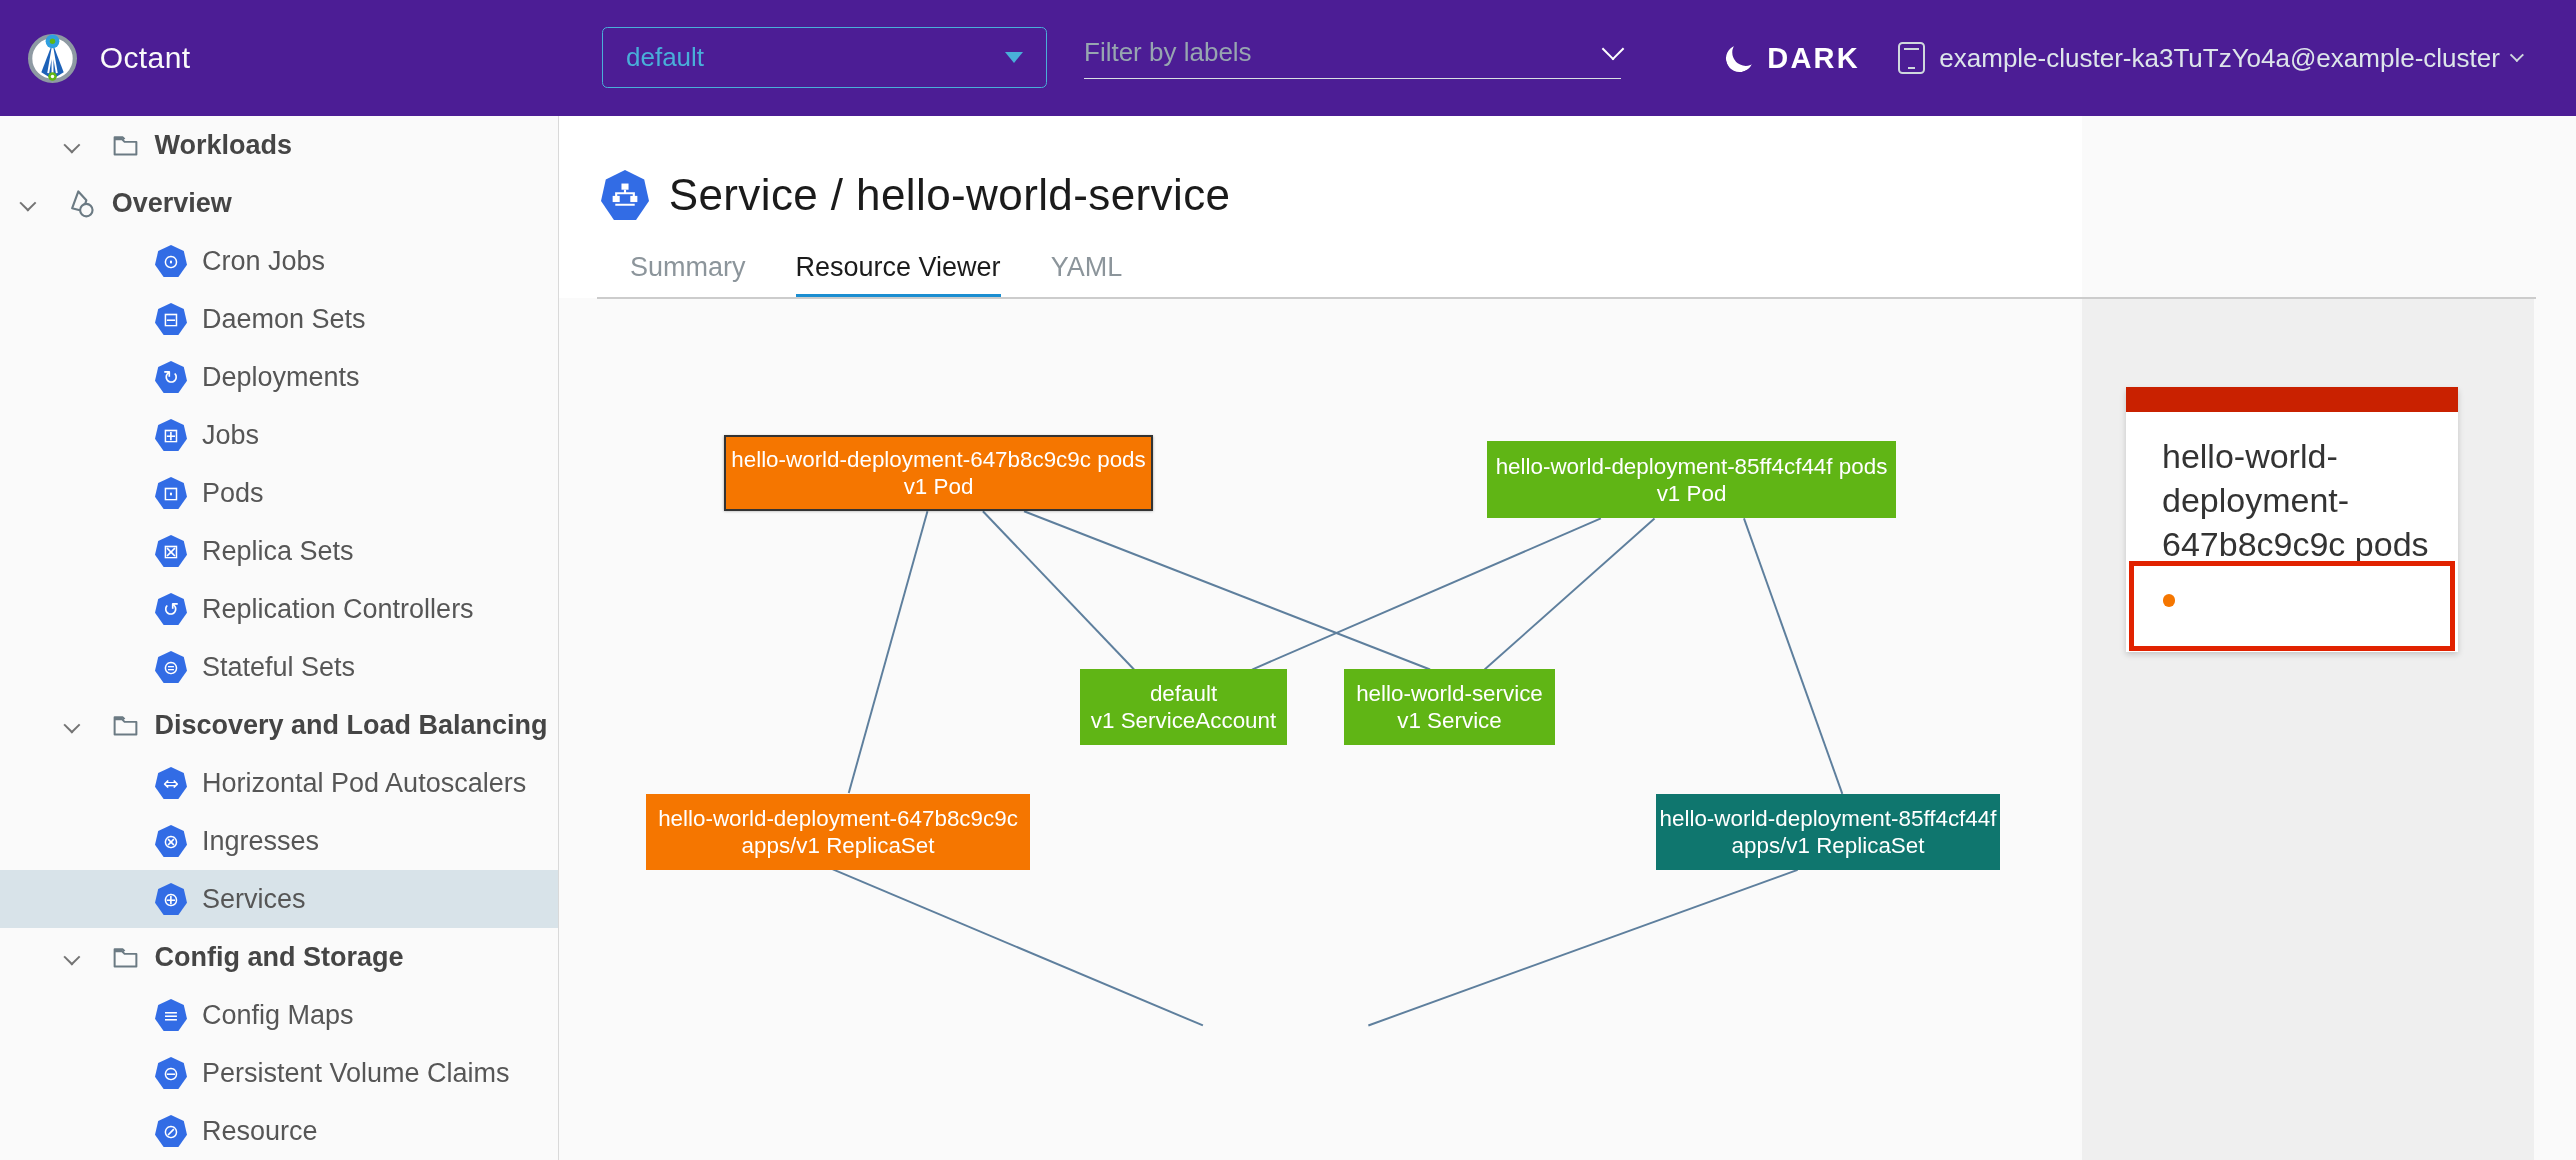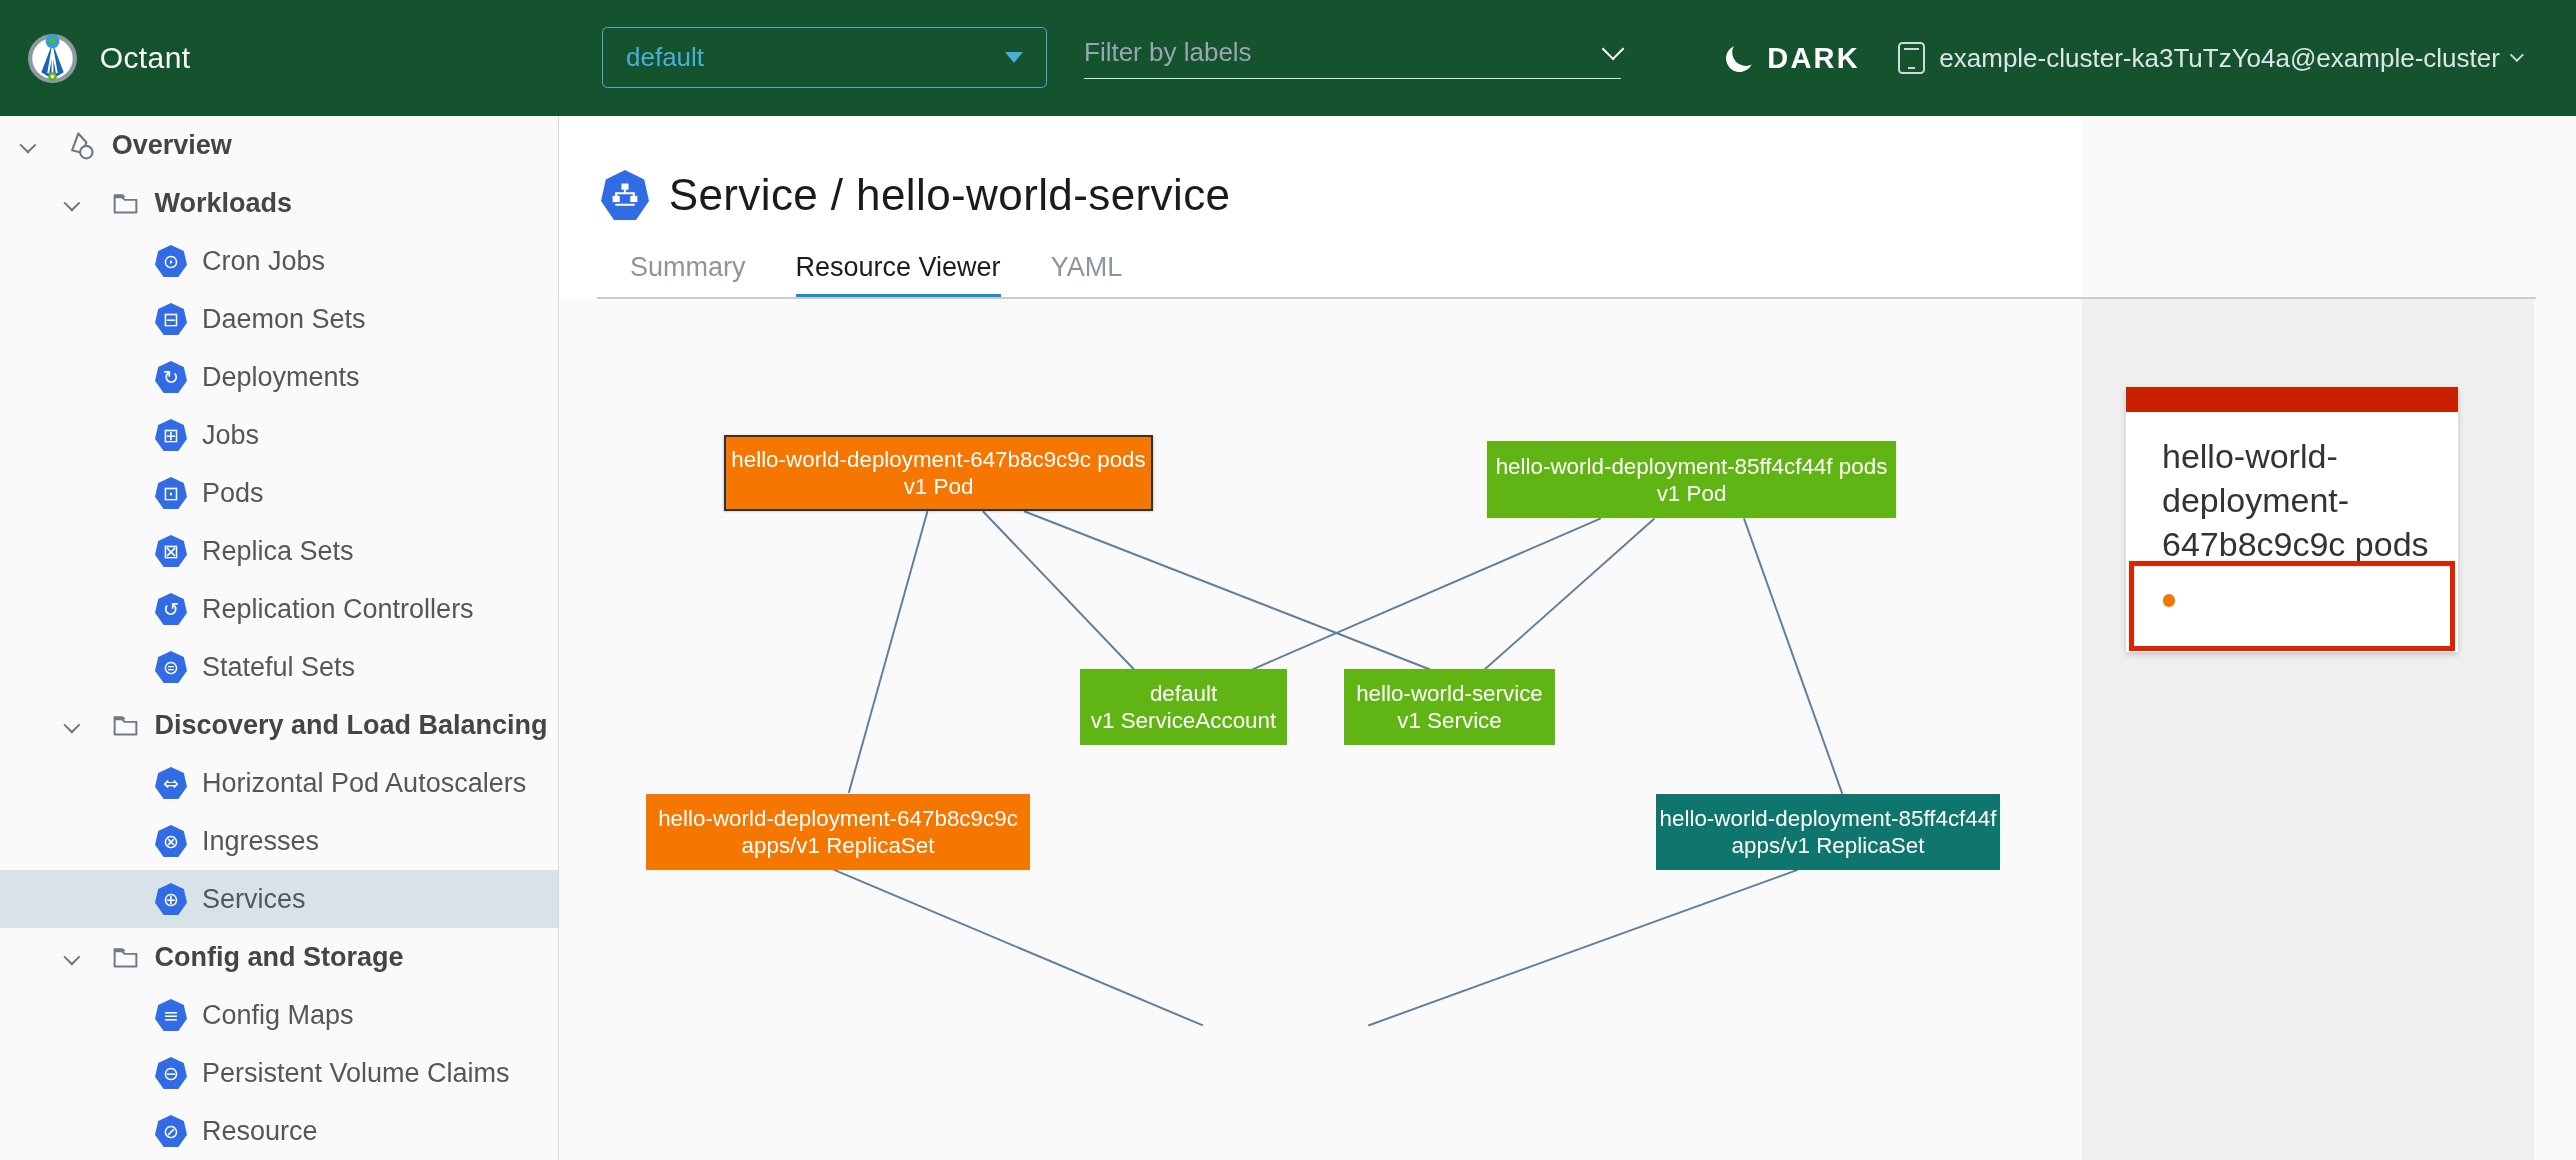--- a/index.html
+++ b/index.html
@@ -2,21 +2,21 @@
 <html style="--edge-color: #5e7f9d;font-size:14.3px"><head>
 <meta charset="utf-8">
 <style>
   * { margin:0; padding:0; box-sizing:border-box; }
   html,body { width:2576px; height:1160px; overflow:hidden;
     font-family:"Liberation Sans", sans-serif; background:#fafafa; }
   :root { --edge-color:#5e7f9d; }
 
   
   .header { position:absolute; left:0; top:0; width:2576px; height:116px;
-    background:#14532d; display:flex; align-items:center; }
+    background:#4c1d95; display:flex; align-items:center; }
   .brand { display:flex; align-items:center; margin-left:25px; width:501px; }
   .logo { width:55px; height:55px; }
   .brand-name { color:#fafafa; font-size:30px; margin-left:19.7px; letter-spacing:0.4px; }
   .ns-select { position:absolute; left:602px; top:27px; width:445px; height:61px;
     border:1.8px solid #49afd9; border-radius:5.4px; display:flex; align-items:center;
     padding:0 23px; cursor:pointer; }
   .ns-select .val { color:#49afd9; font-size:26px; flex:1; }
   .caret-down { width:0; height:0; border-left:9.8px solid transparent;
     border-right:9.8px solid transparent; border-top:11.6px solid #49afd9; }
   .filter-wrap { position:absolute; left:1084px; top:27px; width:537px; height:52px;
@@ -139,37 +139,37 @@
 
   <div class="cluster">
     <span class="cluster-icon"></span>
     <span class="cluster-label">example-cluster-ka3TuTzYo4a@example-cluster</span>
     <span class="chev-sm"></span>
   </div>
 </div>
 
 <div class="sidebar">
 
+  <div class="nav-row lvl1 group">
+    <span class="tw-caret"></span>
+    <span class="spacer-a"></span>
+    <svg class="folder-svg" width="29" height="29" viewBox="0 0 32 32">
+      <path d="M4 9 h8 l3 3 h13 v14 h-24 z M4 9 v-2 h9 l2 2" fill="none" stroke="#6b7a83" stroke-width="2.2" stroke-linejoin="round"></path>
+    </svg>
+    <span class="nav-label">Workloads</span>
+  </div>
+
   <div class="nav-row lvl0 group">
     <span class="tw-caret"></span>
     <span class="spacer-a"></span>
     <svg class="apps-svg" width="32" height="32" viewBox="0 0 36 36">
       <path d="M15 5 L24 15 L20 27 L8 24 Z" fill="none" stroke="#6b7a83" stroke-width="2.4" stroke-linejoin="round"></path>
       <circle cx="24" cy="26" r="7" fill="#fafafa" stroke="#6b7a83" stroke-width="2.4"></circle>
     </svg>
     <span class="nav-label">Overview</span>
-  </div>
-
-  <div class="nav-row lvl1 group">
-    <span class="tw-caret"></span>
-    <span class="spacer-a"></span>
-    <svg class="folder-svg" width="29" height="29" viewBox="0 0 32 32">
-      <path d="M4 9 h8 l3 3 h13 v14 h-24 z M4 9 v-2 h9 l2 2" fill="none" stroke="#6b7a83" stroke-width="2.2" stroke-linejoin="round"></path>
-    </svg>
-    <span class="nav-label">Workloads</span>
   </div>
 
   <div class="nav-row lvl2">
     <span class="k8s-icon">
         <span class="glyph">⊙</span>
       </span>
     <span class="nav-label">Cron Jobs</span>
   </div>
   <div class="nav-row lvl2">
     <span class="k8s-icon">

